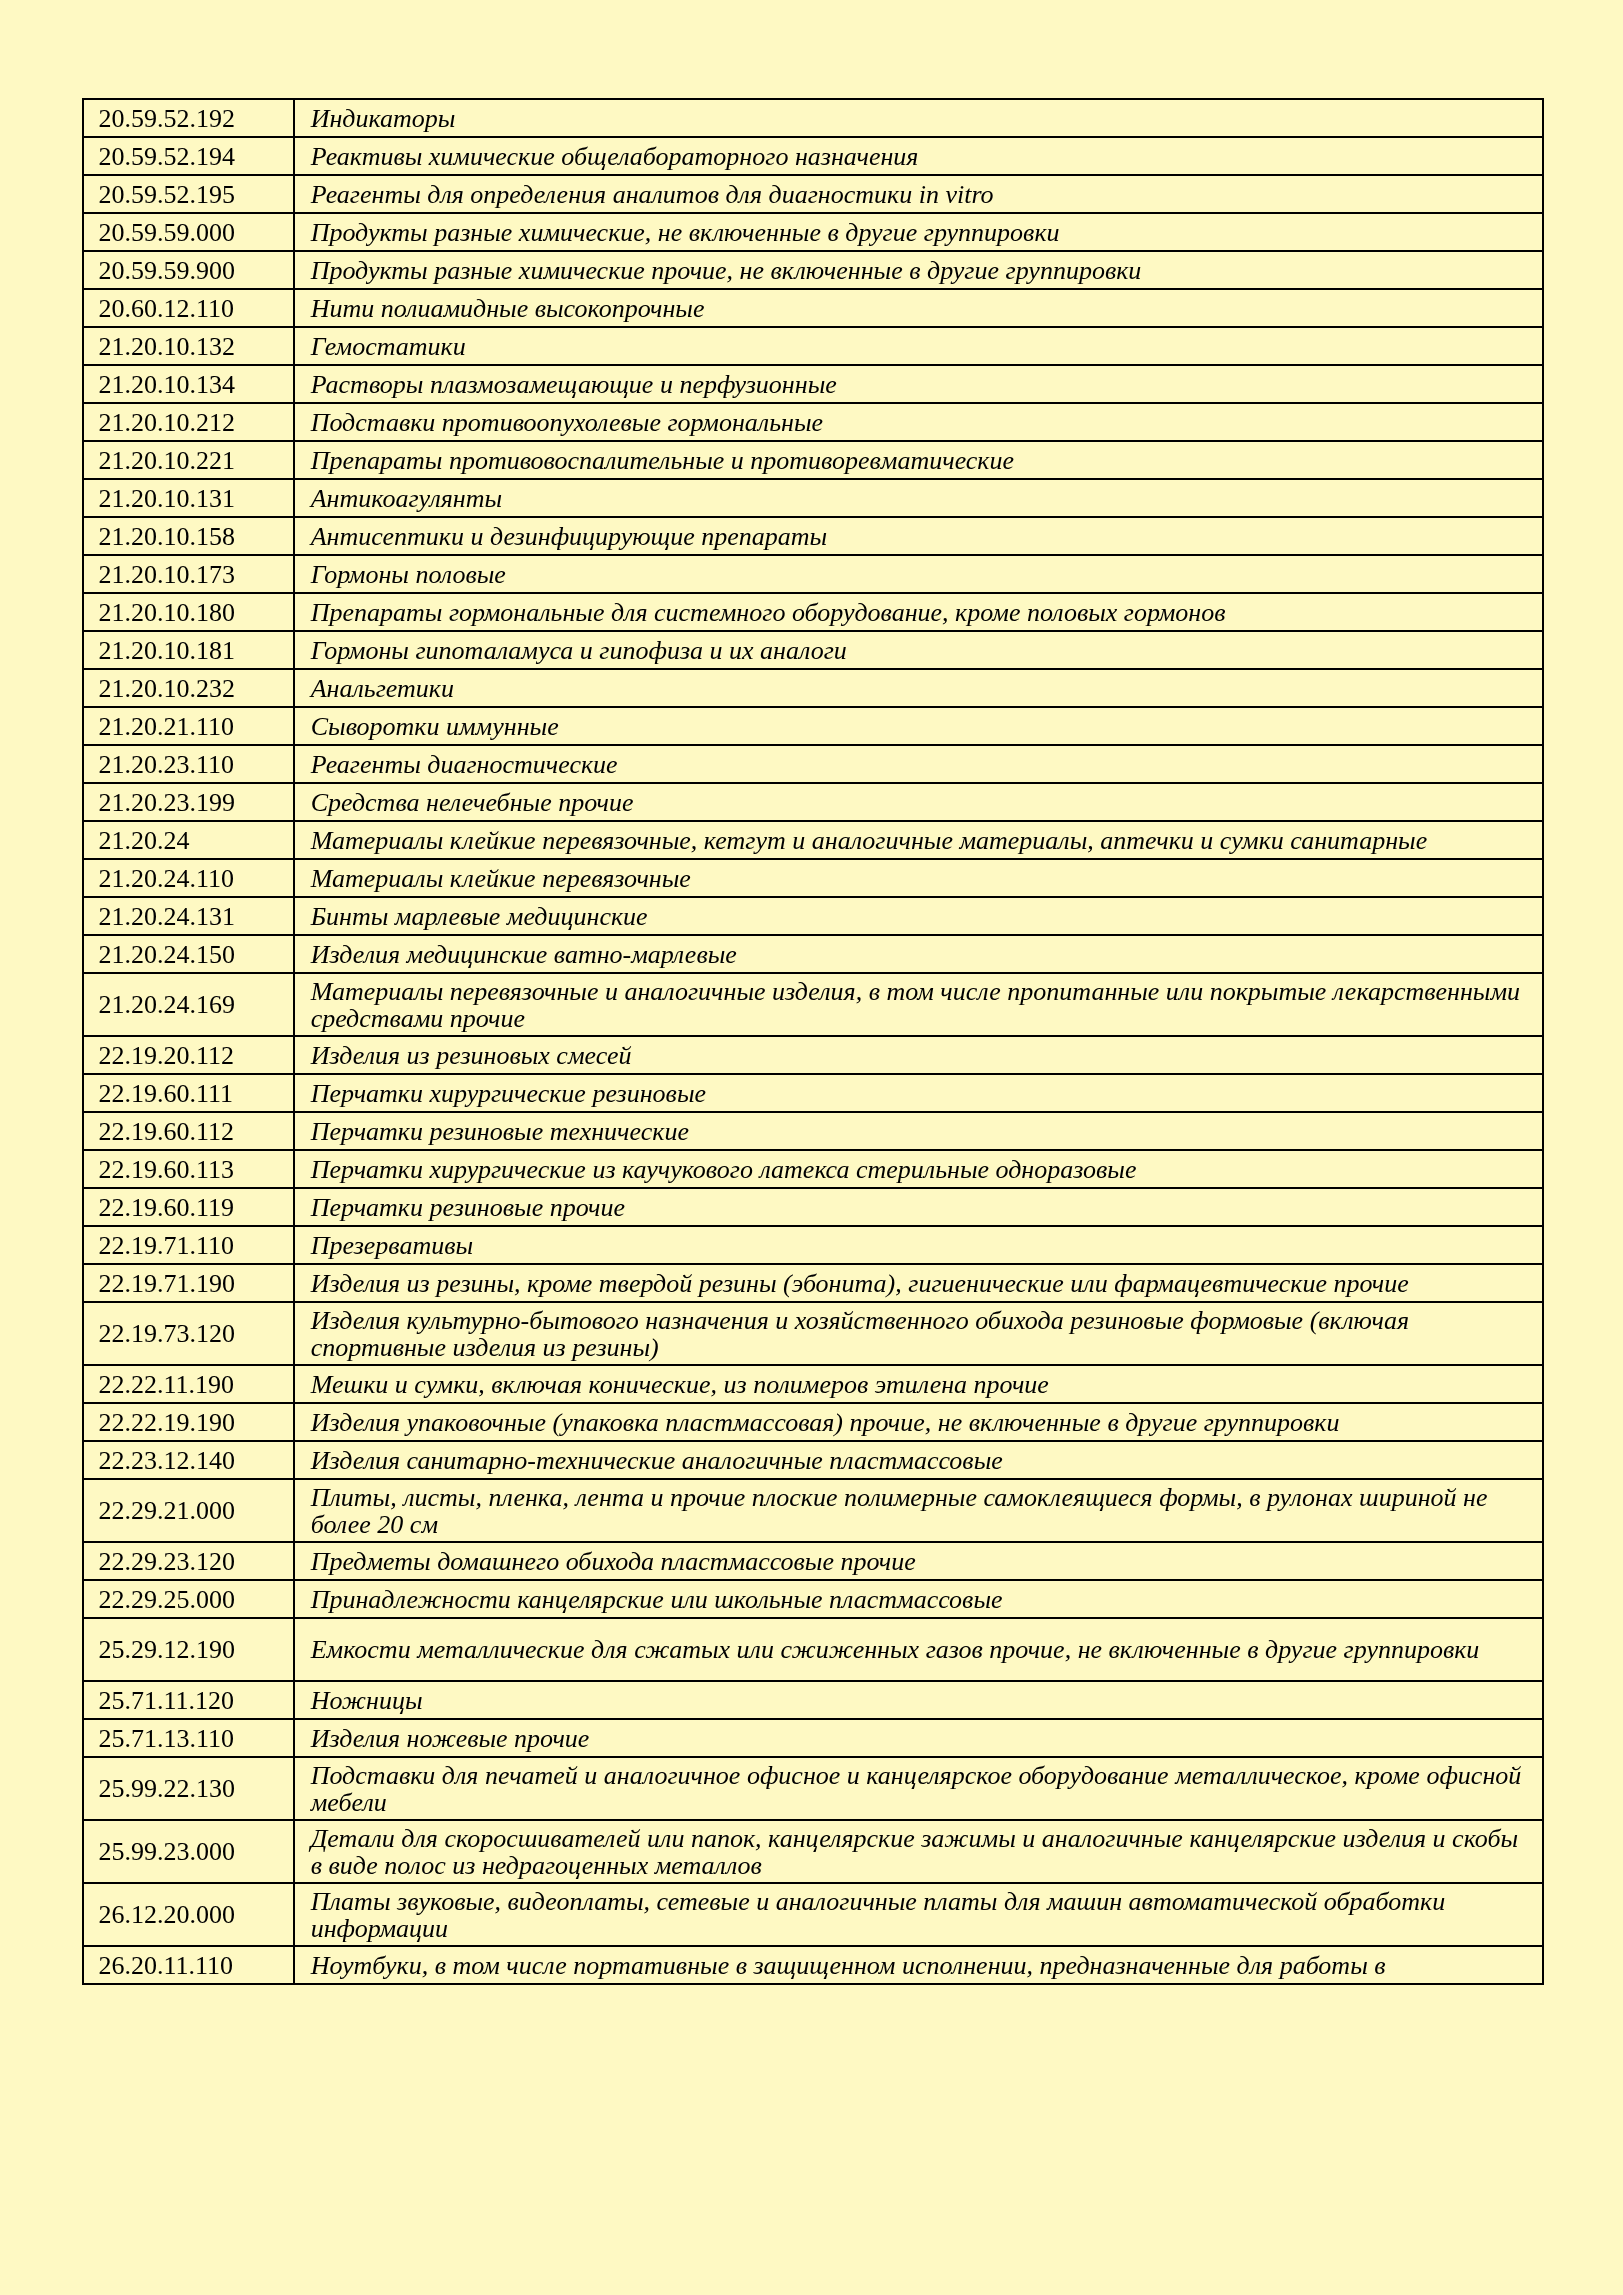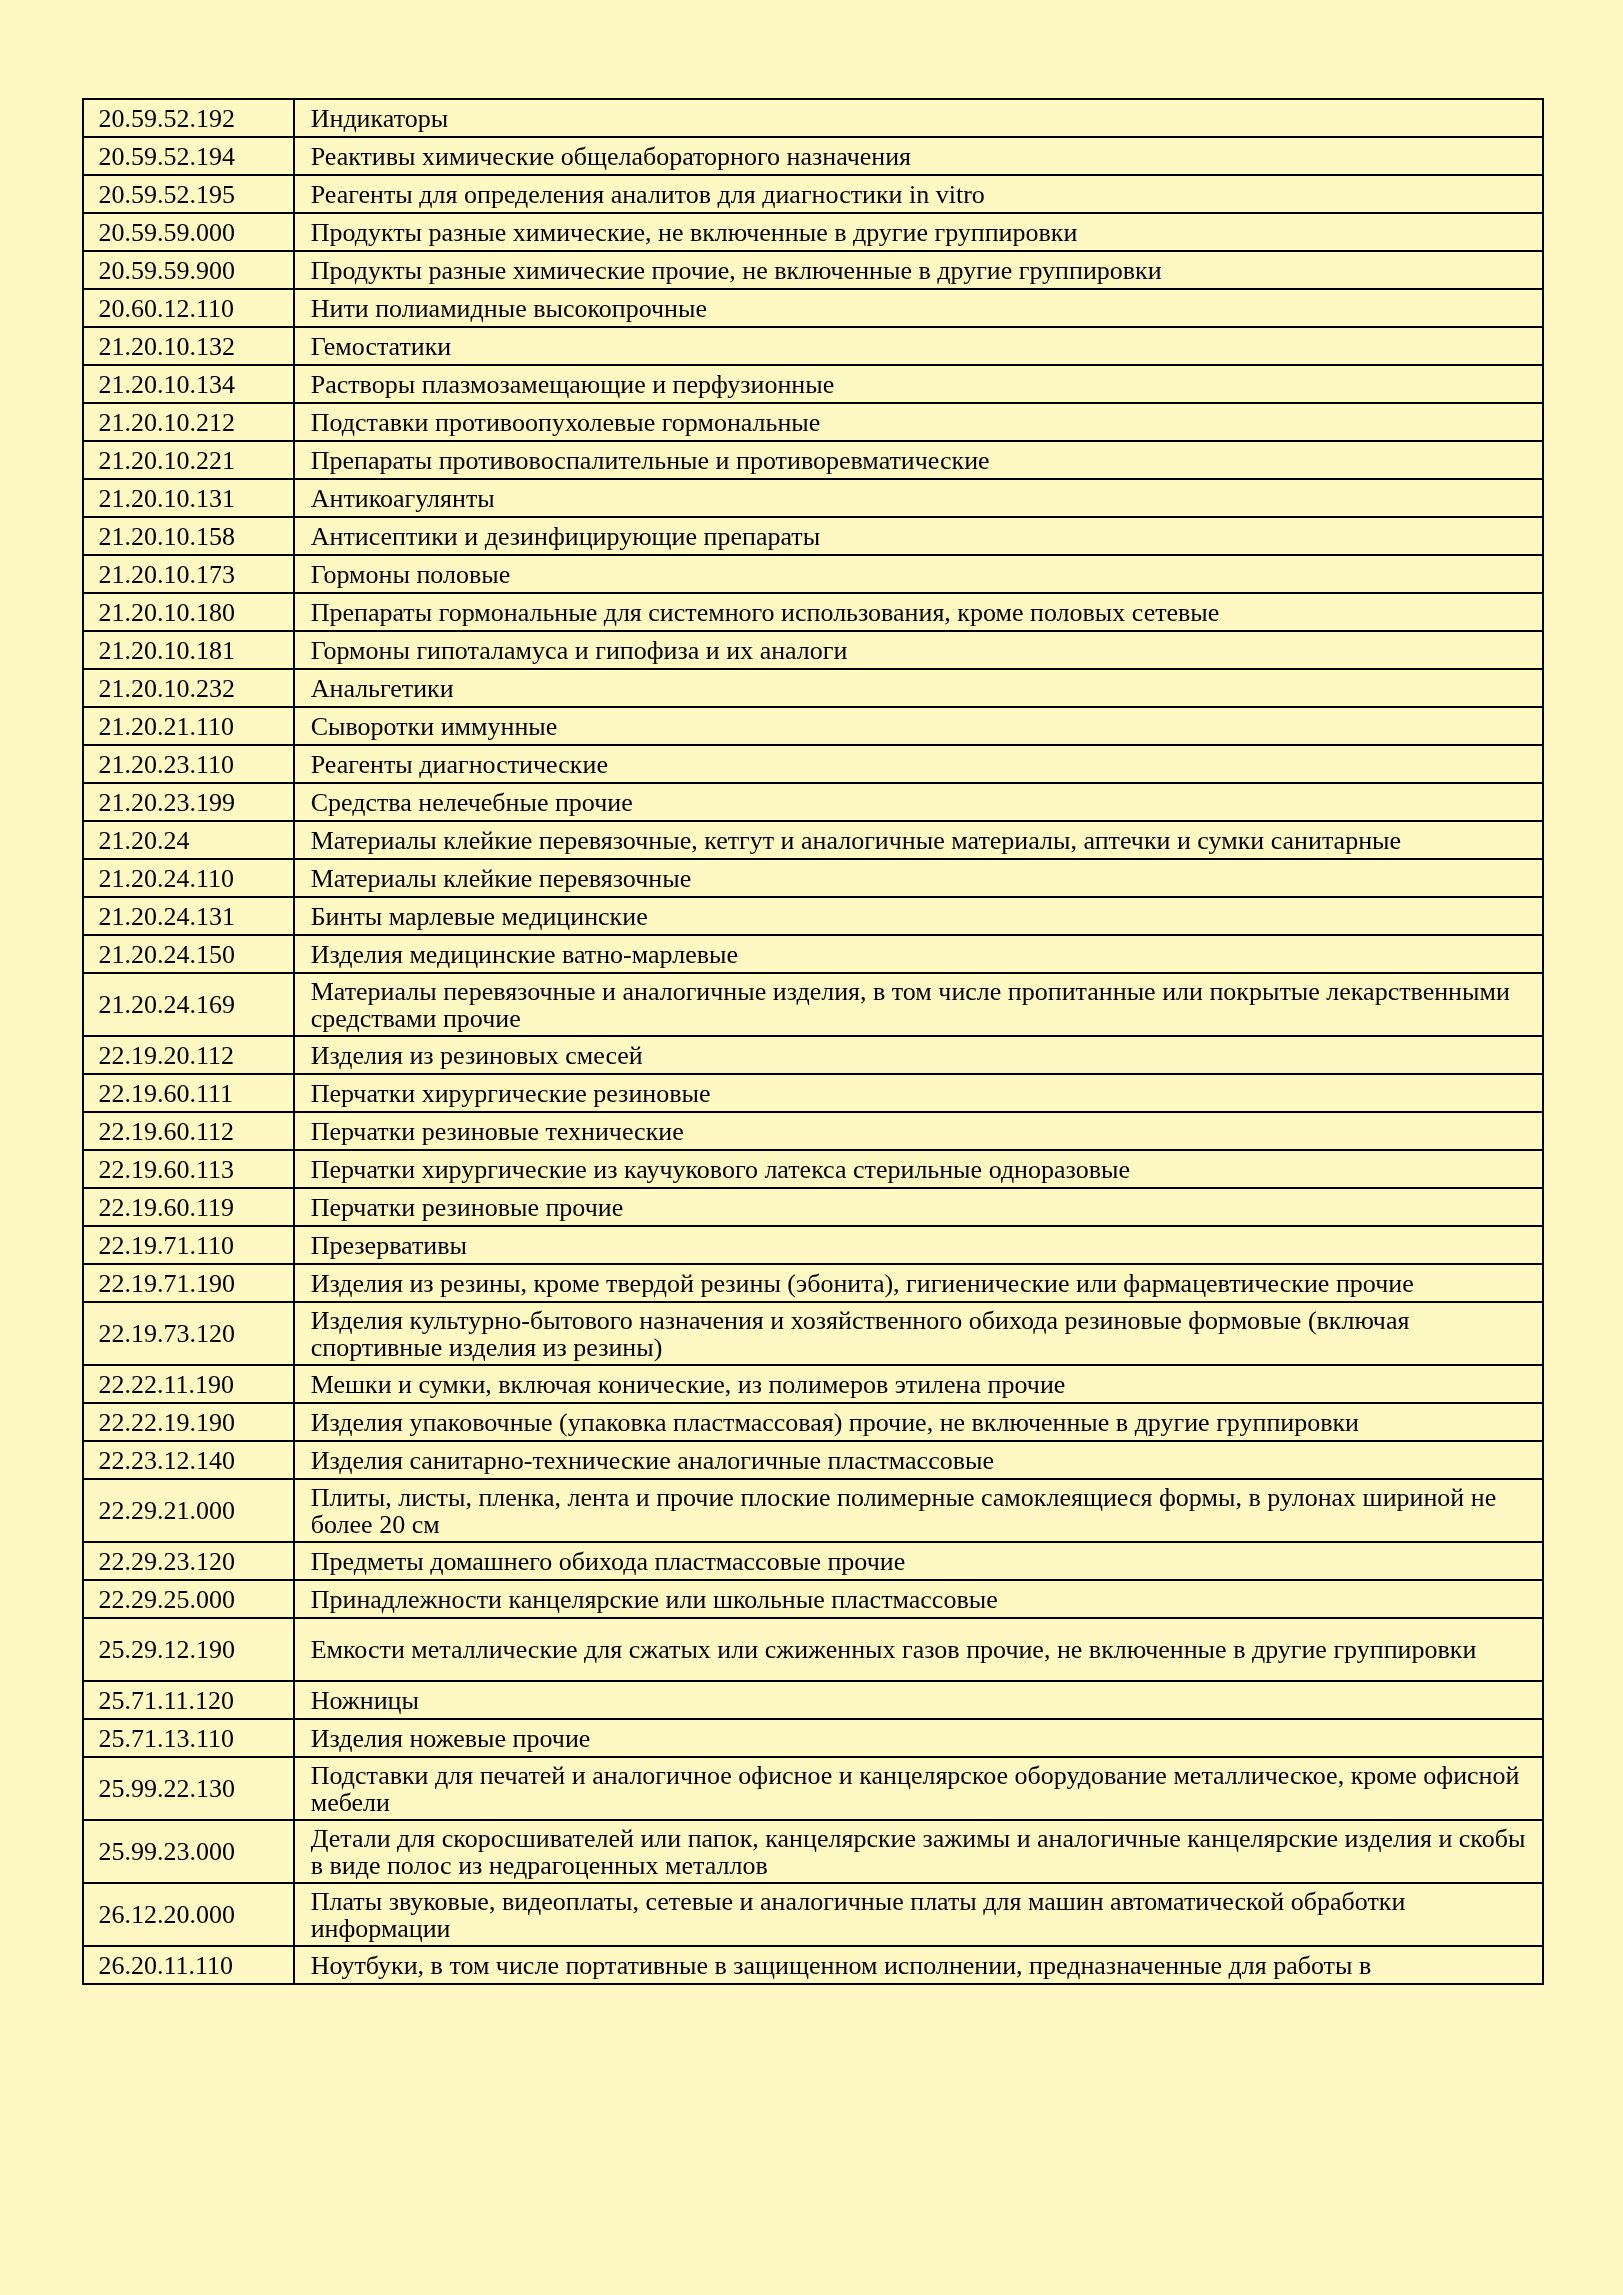--- a/index.html
+++ b/index.html
@@ -44,20 +44,21 @@
     overflow: hidden;
   }
   table.okpd td.code {
     padding-left: 14.4px;
     padding-right: 5.2px;
     white-space: nowrap;
   }
   table.okpd td.name {
     padding-left: 15.7px;
     padding-right: 6.5px;
+    font-style: italic;
   }
   table.okpd tr.single td { height: 36px; }
   table.okpd tr.double td { height: 61px; }
 </style>
 </head>
 <body>
 
 <div class="page">
   <table class="okpd">
     <colgroup>
@@ -112,21 +113,21 @@
         <tr class="single">
           <td class="code">21.20.10.158</td>
           <td class="name">Антисептики и дезинфицирующие препараты</td>
         </tr>
         <tr class="single">
           <td class="code">21.20.10.173</td>
           <td class="name">Гормоны половые</td>
         </tr>
         <tr class="single">
           <td class="code">21.20.10.180</td>
-          <td class="name">Препараты гормональные для системного использования, кроме половых сетевые</td>
+          <td class="name">Препараты гормональные для системного оборудование, кроме половых гормонов</td>
         </tr>
         <tr class="single">
           <td class="code">21.20.10.181</td>
           <td class="name">Гормоны гипоталамуса и гипофиза и их аналоги</td>
         </tr>
         <tr class="single">
           <td class="code">21.20.10.232</td>
           <td class="name">Анальгетики</td>
         </tr>
         <tr class="single">

